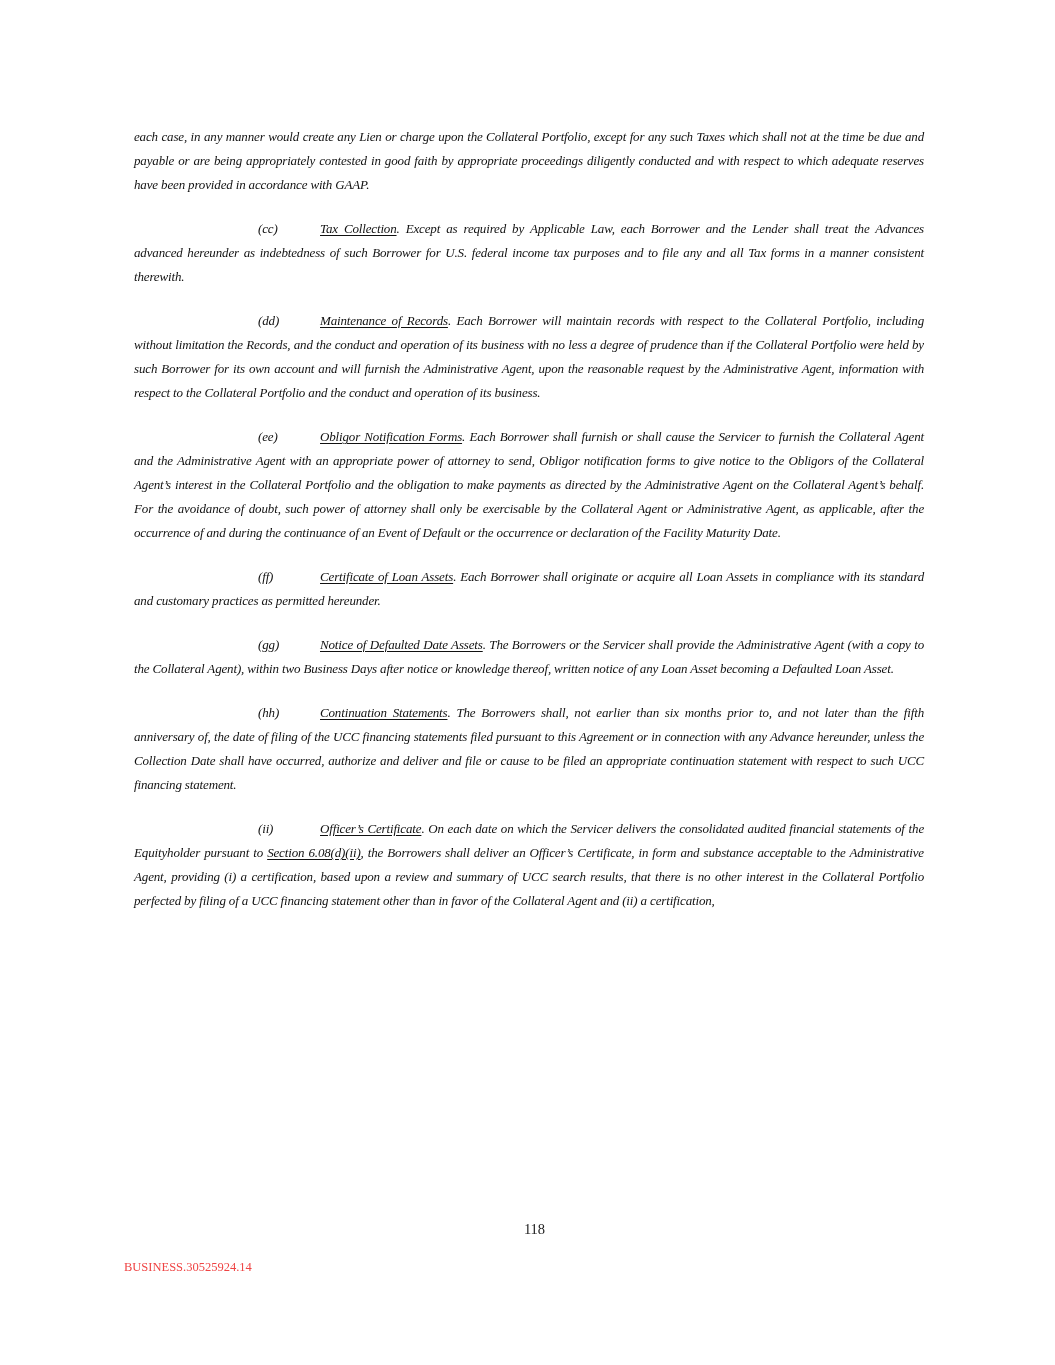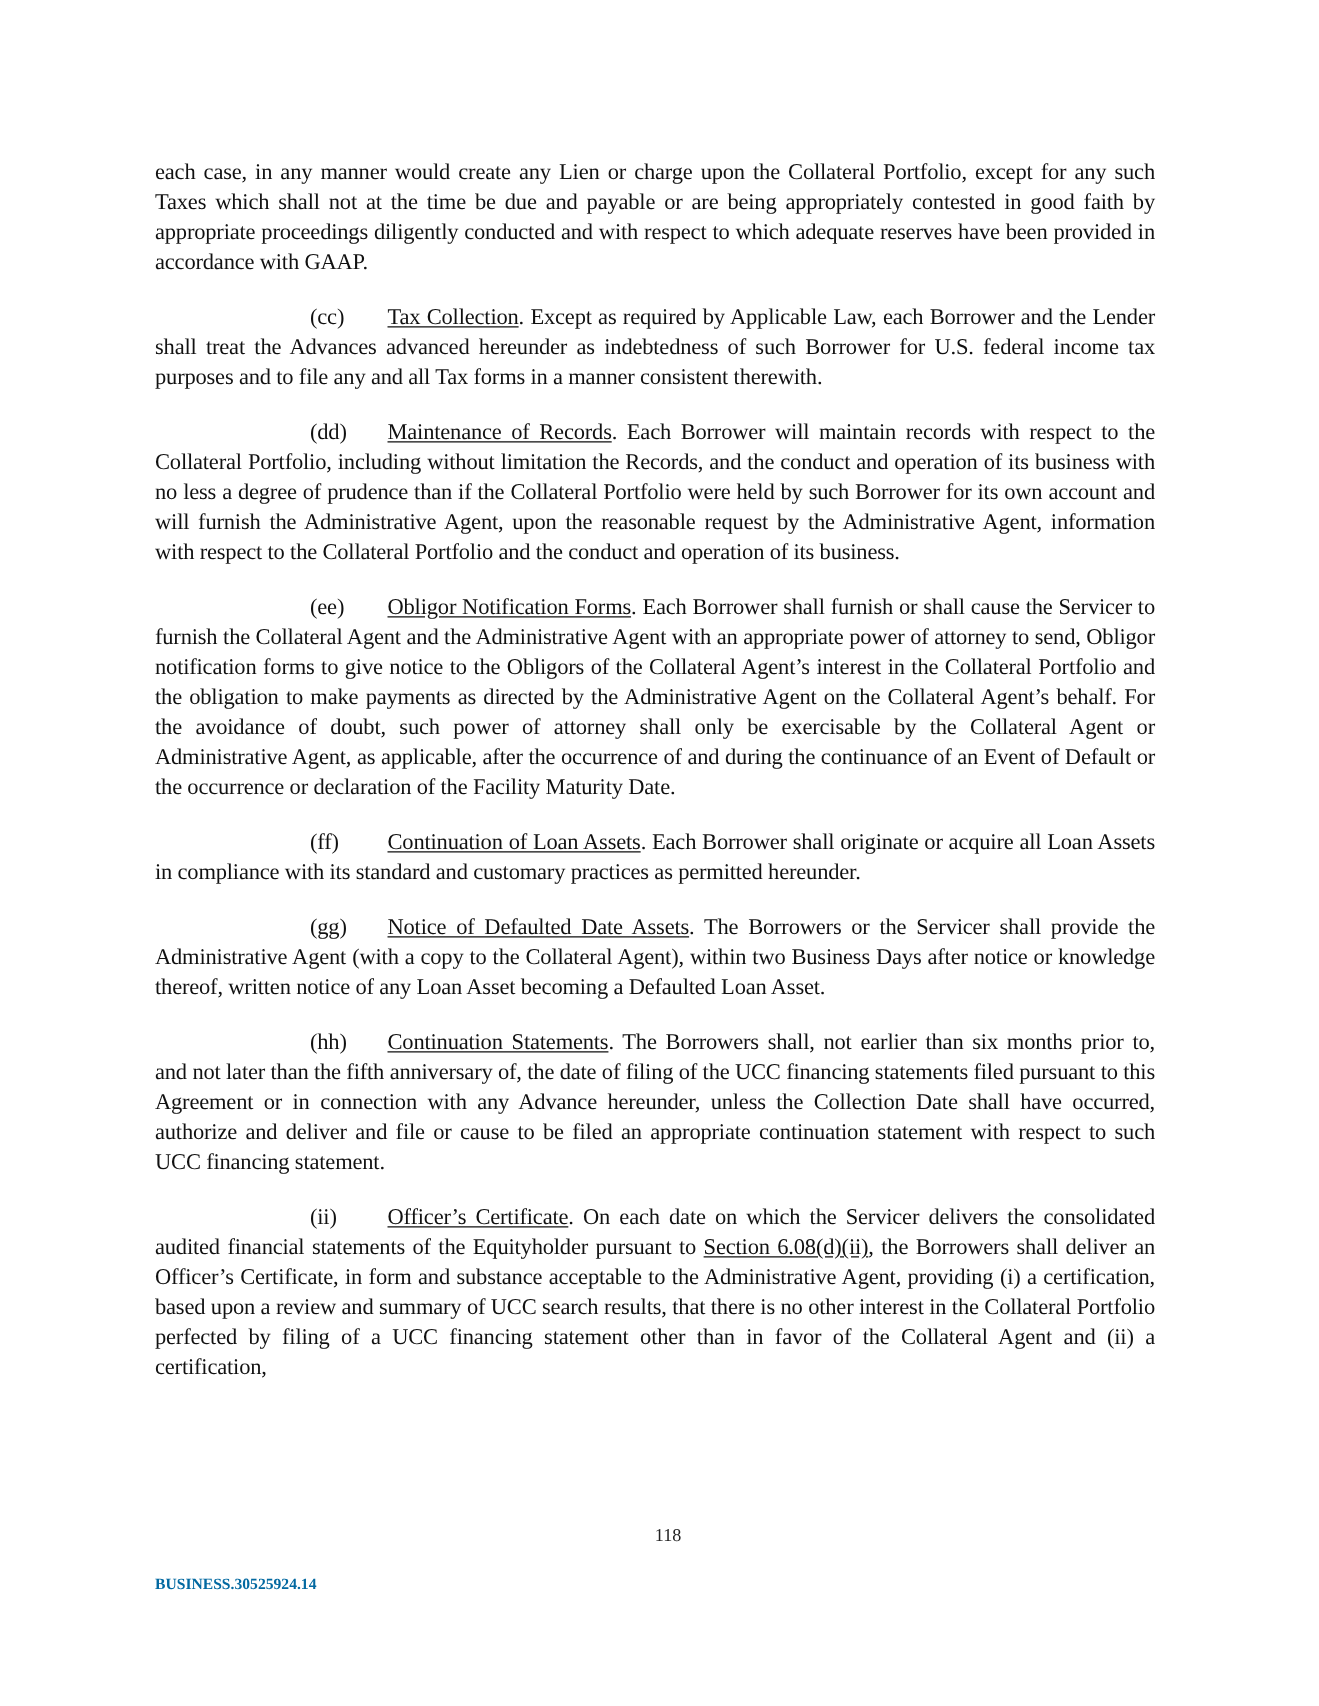--- a/index.html
+++ b/index.html
@@ -15,25 +15,26 @@
       font-family: "Liberation Serif", "DejaVu Serif", serif;
       color: #111111;
     }
     .page {
       position: absolute;
       left: 124px;
       top: 125px;
       width: 800px;
     }
     .para {
-      font-size: 18px;
+      font-size: 13px;
       line-height: 24px;
       text-align: justify;
-      margin: 0 0 20px 0;
+      margin: 0 0 20px 10px;
       letter-spacing: -0.15px;
+      font-style: italic;
     }
     .para.first {
       margin-bottom: 20px;
     }
     .label {
       display: inline-block;
       width: 62px;
       margin-left: 124px;
     }
     .heading {
@@ -51,22 +52,21 @@
       width: 1069px;
       text-align: center;
       font-size: 14.5px;
       color: #222;
     }
     .doc-id {
       position: absolute;
       top: 1260px;
       left: 124px;
       font-size: 12.5px;
-      color: #0369a1;
-      font-weight: bold;
+      color: #ef4444;
     }
   </style>
 </head>
 <body>
 
 <div class="page">
 
   <p class="para first">each case, in any manner would create any Lien or charge upon the Collateral Portfolio, except for any such Taxes which shall not at the time be due and payable or are being appropriately contested in good faith by appropriate proceedings diligently conducted and with respect to which adequate reserves have been provided in accordance with GAAP.</p>
 
   <p class="para">
@@ -75,21 +75,21 @@
 
   <p class="para">
     <span class="label">(dd)</span><span class="heading">Maintenance of Records</span><span>.</span><span>  Each Borrower will maintain records with respect to the Collateral Portfolio, including without limitation the Records, and the conduct and operation of its business with no less a degree of prudence than if the Collateral Portfolio were held by such Borrower for its own account and will furnish the Administrative Agent, upon the reasonable request by the Administrative Agent, information with respect to the Collateral Portfolio and the conduct and operation of its business.</span>
   </p>
 
   <p class="para">
     <span class="label">(ee)</span><span class="heading">Obligor Notification Forms</span><span>.</span><span>  Each Borrower shall furnish or shall cause the Servicer to furnish the Collateral Agent and the Administrative Agent with an appropriate power of attorney to send, Obligor notification forms to give notice to the Obligors of the Collateral Agent’s interest in the Collateral Portfolio and the obligation to make payments as directed by the Administrative Agent on the Collateral Agent’s behalf.  For the avoidance of doubt, such power of attorney shall only be exercisable by the Collateral Agent or Administrative Agent, as applicable, after the occurrence of and during the continuance of an Event of Default or the occurrence or declaration of the Facility Maturity Date.</span>
   </p>
 
   <p class="para">
-    <span class="label">(ff)</span><span class="heading">Continuation of Loan Assets</span><span>.</span><span>  Each Borrower shall originate or acquire all Loan Assets in compliance with its standard and customary practices as permitted hereunder.</span>
+    <span class="label">(ff)</span><span class="heading">Certificate of Loan Assets</span><span>.</span><span>  Each Borrower shall originate or acquire all Loan Assets in compliance with its standard and customary practices as permitted hereunder.</span>
   </p>
 
   <p class="para">
     <span class="label">(gg)</span><span class="heading">Notice of Defaulted Date Assets</span><span>.</span><span>  The Borrowers or the Servicer shall provide the Administrative Agent (with a copy to the Collateral Agent), within two Business Days after notice or knowledge thereof, written notice of any Loan Asset becoming a Defaulted Loan Asset.</span>
   </p>
 
   <p class="para">
     <span class="label">(hh)</span><span class="heading">Continuation Statements</span><span>.</span><span>  The Borrowers shall, not earlier than six months prior to, and not later than the fifth anniversary of, the date of filing of the UCC financing statements filed pursuant to this Agreement or in connection with any Advance hereunder, unless the Collection Date shall have occurred, authorize and deliver and file or cause to be filed an appropriate continuation statement with respect to such UCC financing statement.</span>
   </p>
 

